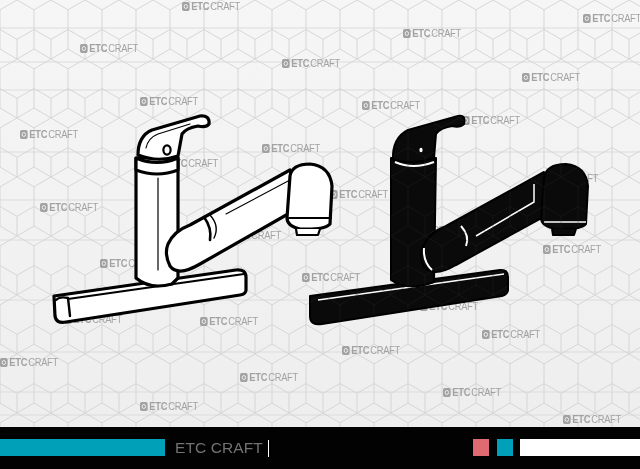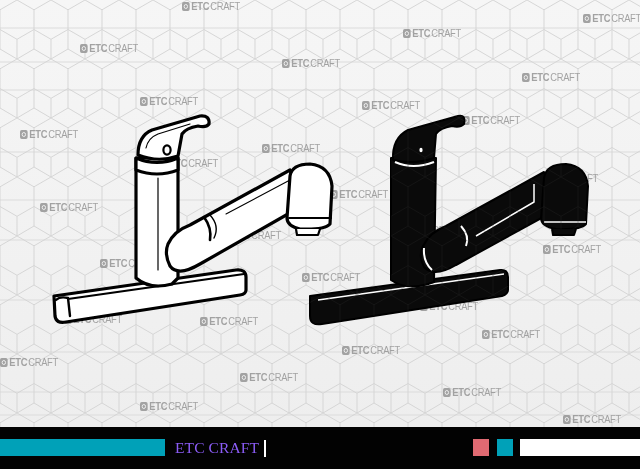--- a/index.html
+++ b/index.html
@@ -7,21 +7,21 @@
   .canvas { position: absolute; left: 0; top: 0; width: 640px; height: 427px; overflow: hidden; background: #f3f3f3; }
   .bg-svg { position: absolute; left: 0; top: 0; }
   .watermark { position: absolute; font-family: "Liberation Sans", sans-serif; font-size: 11px; letter-spacing: -0.3px; color: #9a9a9a; display: flex; align-items: center; gap: 1px; white-space: nowrap; opacity: 0.9; transform: scaleX(0.85); transform-origin: left center; }
   .watermark .wm-logo { width: 9px; height: 9px; border-radius: 2px; background: #9a9a9a; display: inline-flex; align-items: center; justify-content: center; margin-right: 1px; }
   .watermark .wm-logo::after { content: ""; width: 5px; height: 5px; border-radius: 50%; border: 1px solid #f3f3f3; box-sizing: border-box; }
   .watermark .etc { font-weight: bold; }
   .watermark .craft { font-weight: normal; }
   .faucets { position: absolute; left: 0; top: 0; }
   .bottom-bar { position: absolute; left: 0; top: 427px; width: 640px; height: 42px; background: #020202; }
   .teal-bar { position: absolute; left: 0; top: 12px; width: 165px; height: 17px; }
-  .footer-text { position: absolute; left: 175px; top: 9px; height: 24px; line-height: 24px; color: #8b5cf6; font-family: Liberation Serif, serif; font-size: 15.5px; letter-spacing: 0.1px; white-space: nowrap; display: flex; align-items: center; }
+  .footer-text { position: absolute; left: 175px; top: 9px; height: 24px; line-height: 24px; color: #737373; font-family: Liberation Sans, sans-serif; font-size: 15.5px; letter-spacing: 0.1px; white-space: nowrap; display: flex; align-items: center; }
   .footer-text .sep { display: inline-block; width: 1.5px; height: 17px; background: #fff; margin: 0 8px 0 5px; }
   .sq { position: absolute; top: 12px; width: 16px; height: 17px; }
   .white-bar { position: absolute; left: 520px; top: 12px; width: 120px; height: 17px; }
 </style>
 </head>
 <body>
 
 <div class="canvas">
   <svg class="bg-svg" width="640" height="427" viewBox="0 0 640 427">
     <defs>

